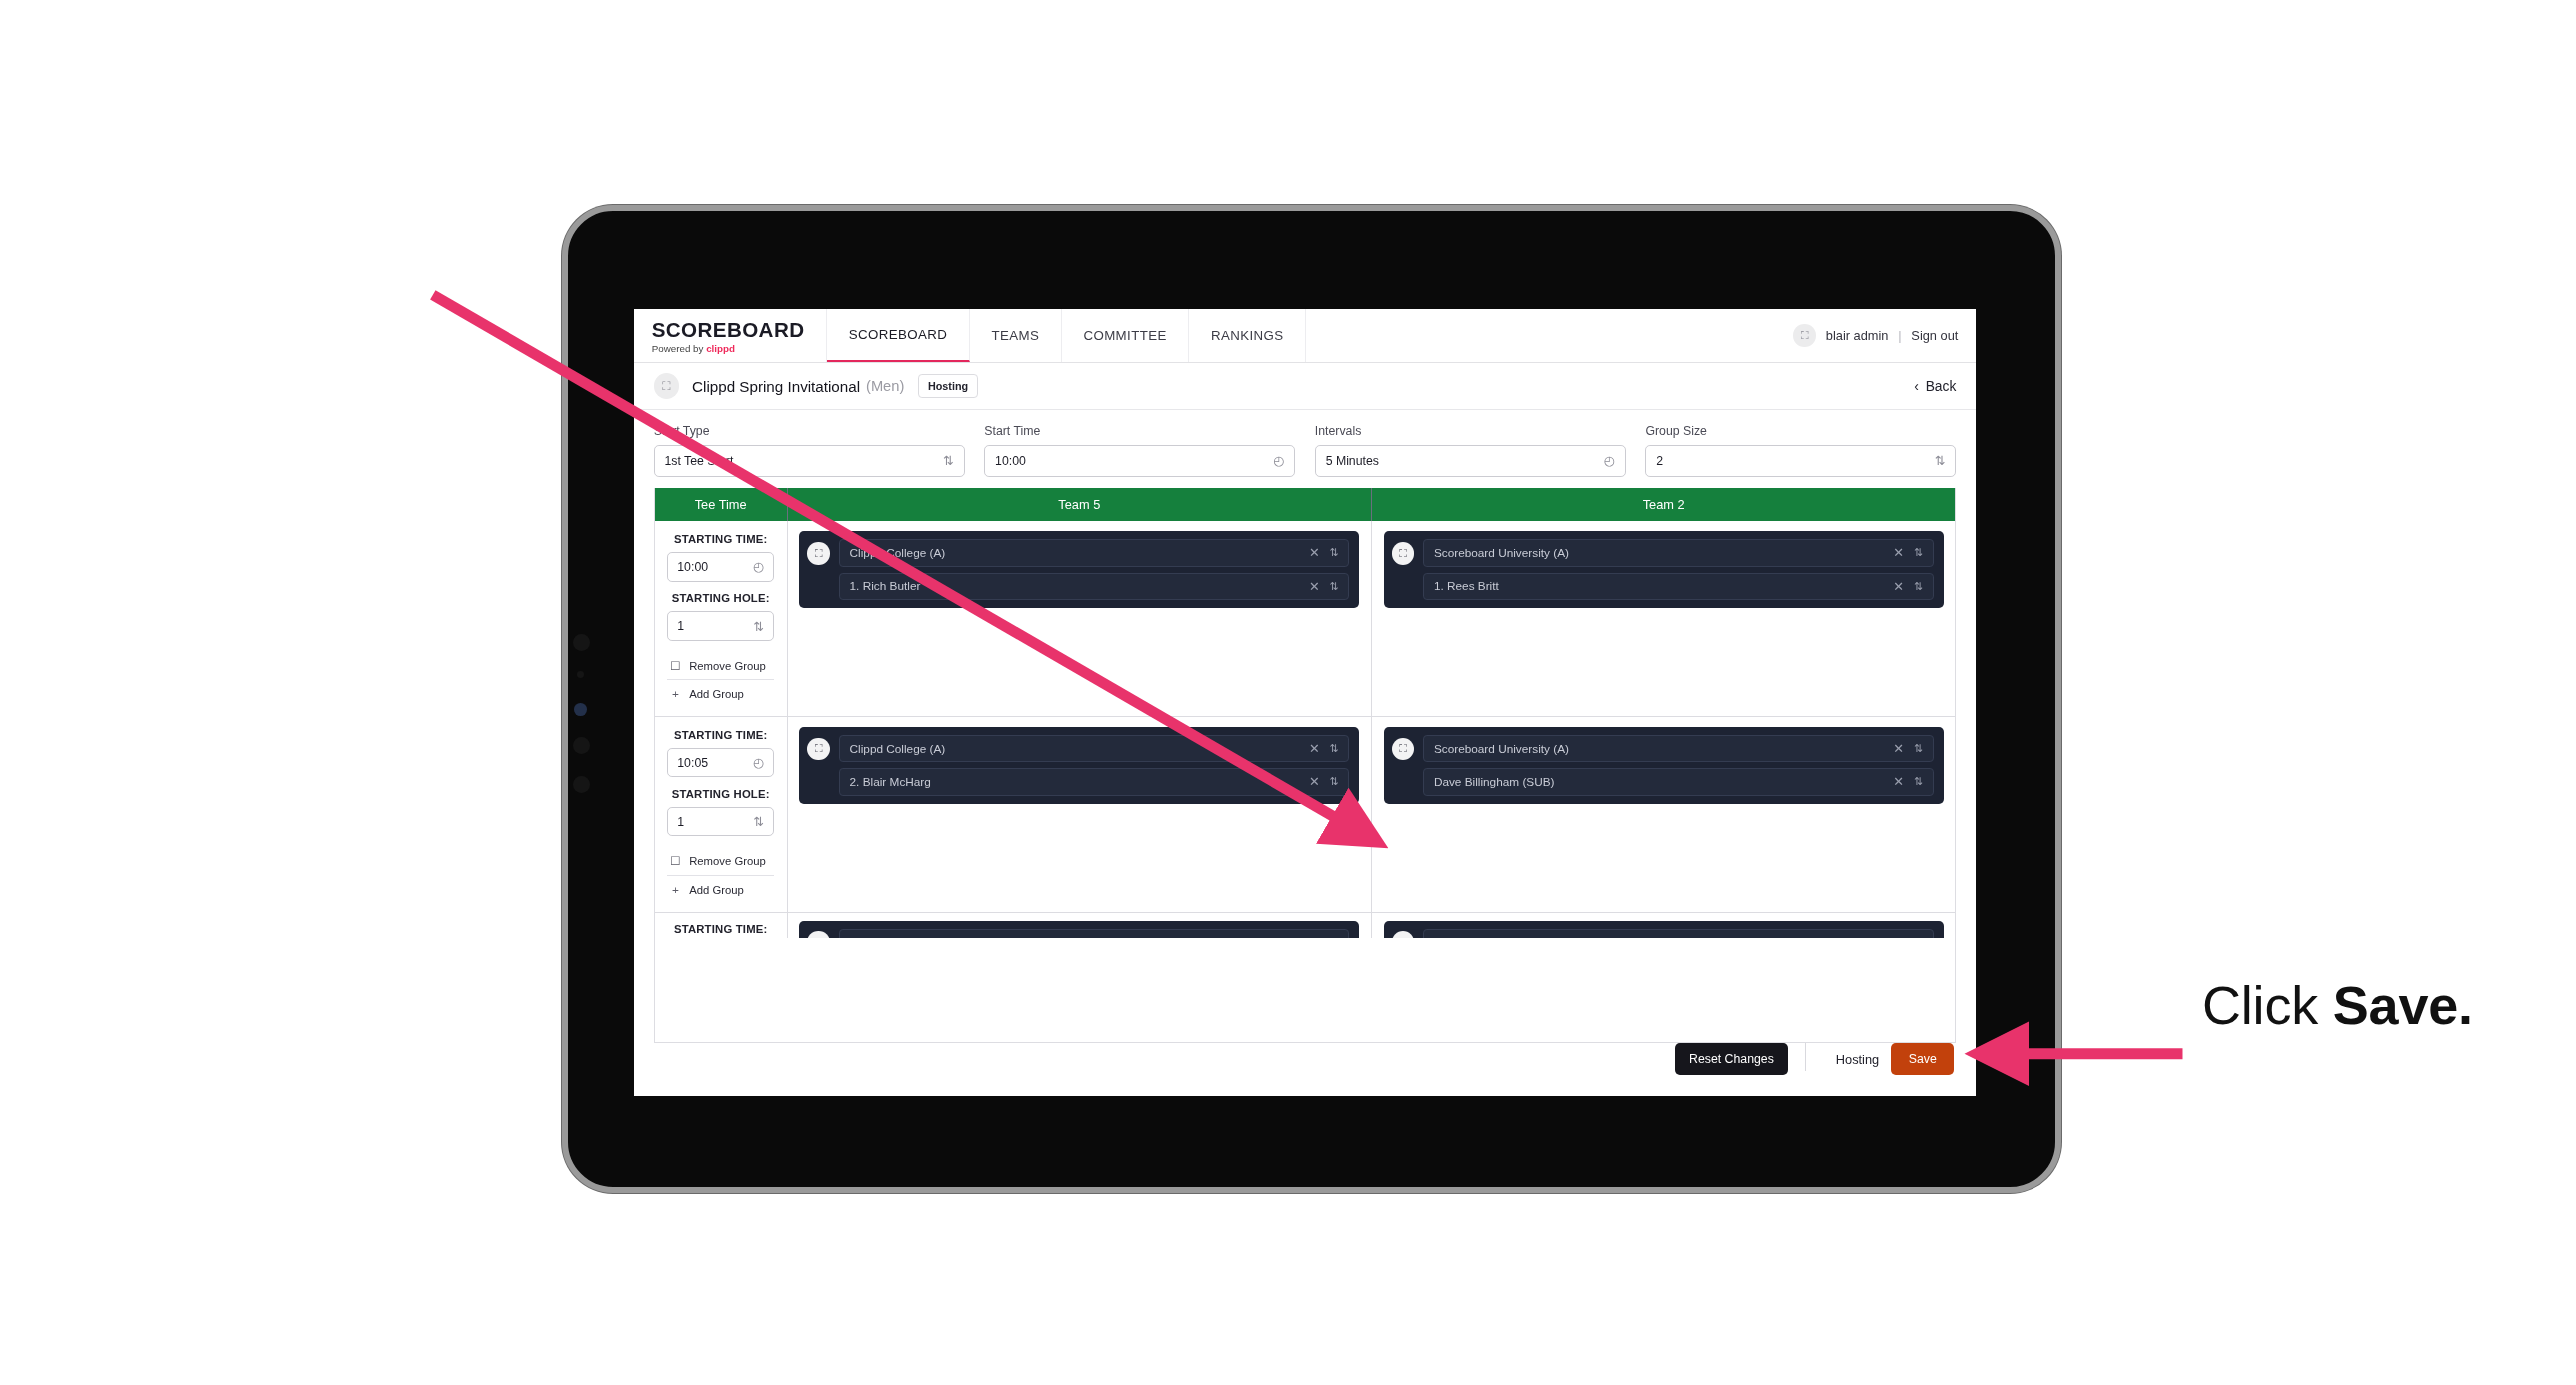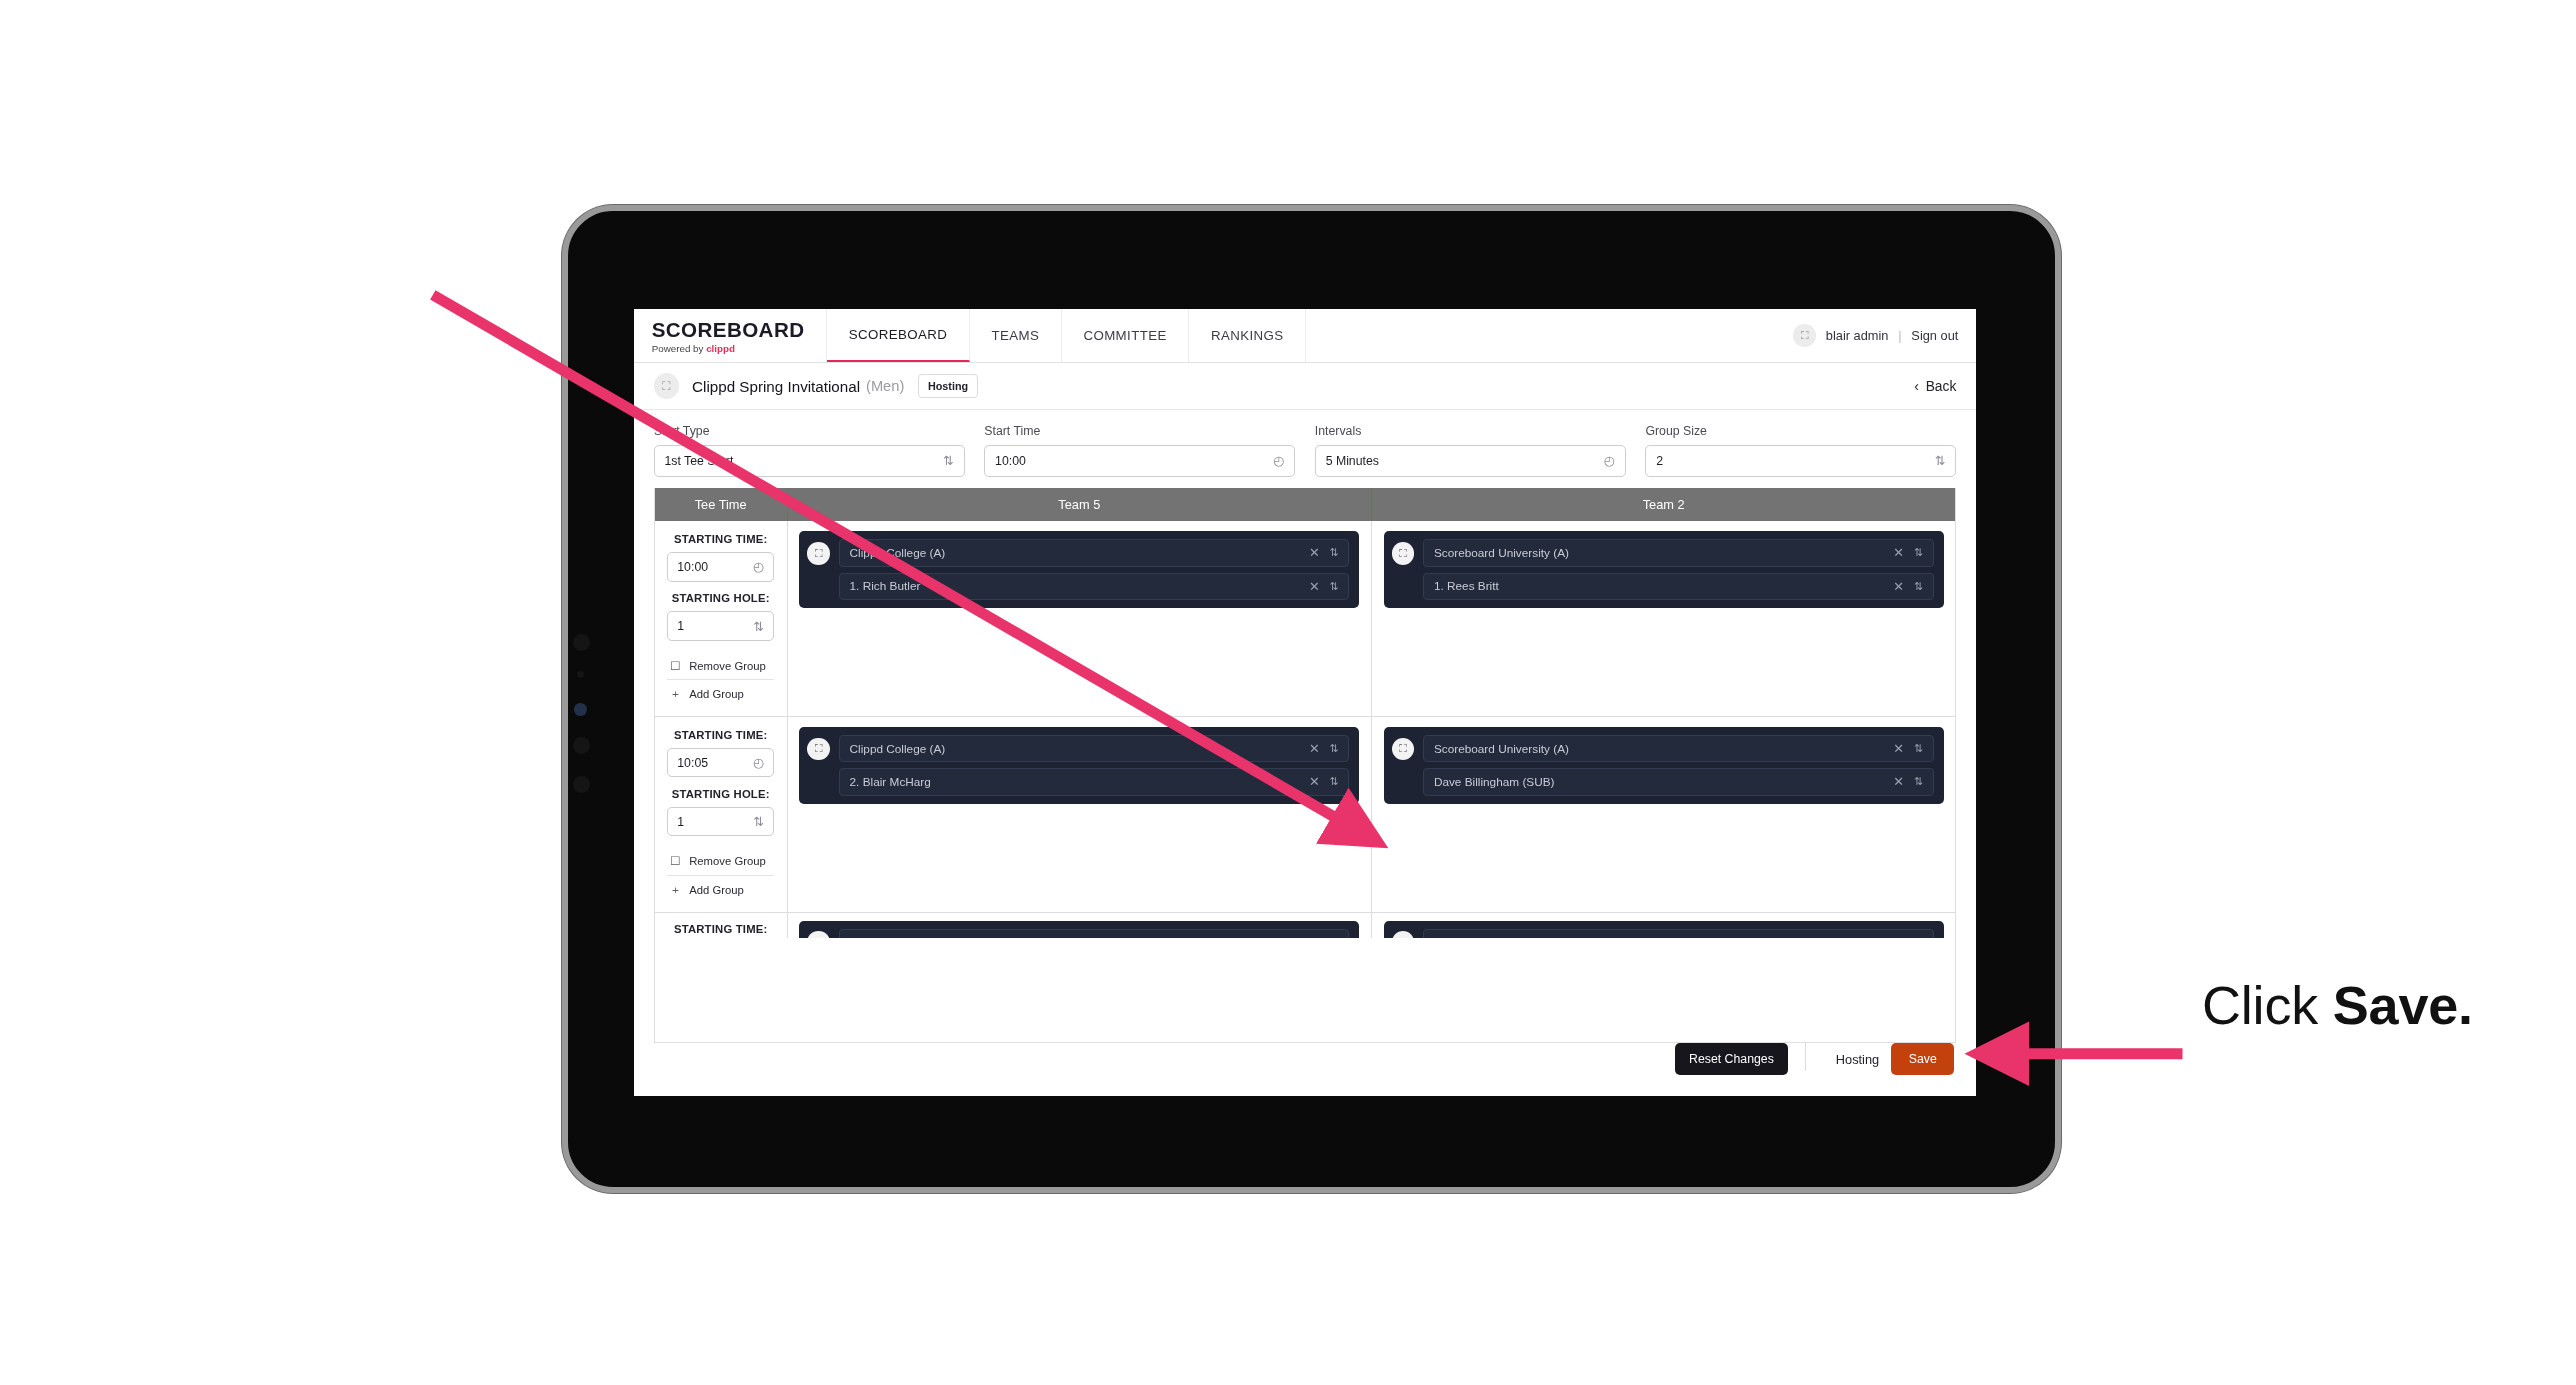--- a/index.html
+++ b/index.html
@@ -104,21 +104,21 @@
   .field-input {
     height: 32px; border:1px solid #ccccd2; border-radius: 4.9px; background:#fff;
     display:flex; align-items:center; padding: 0 9.8px; font-size: 12.3px; color:#1c1c26;
     cursor:pointer;
   }
   .field-input .val { flex: 1; }
   .ic-stepper, .ic-clock { color:#8d8d97; font-size: 12.8px; display:flex; align-items:center; }
 
   
   #grid { margin: 0 19.7px; border:1px solid #dddde2; border-top:none; flex: 1; display:flex; flex-direction:column; overflow:hidden; }
-  #gridhead { display:flex; background:#737373; color:#fff; height: 33px; flex:none; }
+  #gridhead { display:flex; background:#15803d; color:#fff; height: 33px; flex:none; }
   .gh { display:flex; align-items:center; justify-content:center; font-size: 12.8px; }
   .gh-tee { width: 133px; border-right: 1px solid #6a6f7e; }
   .gh-t1  { flex: 1; border-right: 1px solid #6a6f7e; }
   .gh-t2  { flex: 1; }
   #gridbody { flex:1; overflow:hidden; background:#fff; }
 
   .teerow { display:flex; border-bottom:1px solid #dcdce1; min-height: 157px; }
   .teerow:last-child { border-bottom: none; }
   .tee-col {
     width: 133px; border-right:1px solid #dcdce1; padding: 11.8px 12.8px 7.9px 12.8px;

